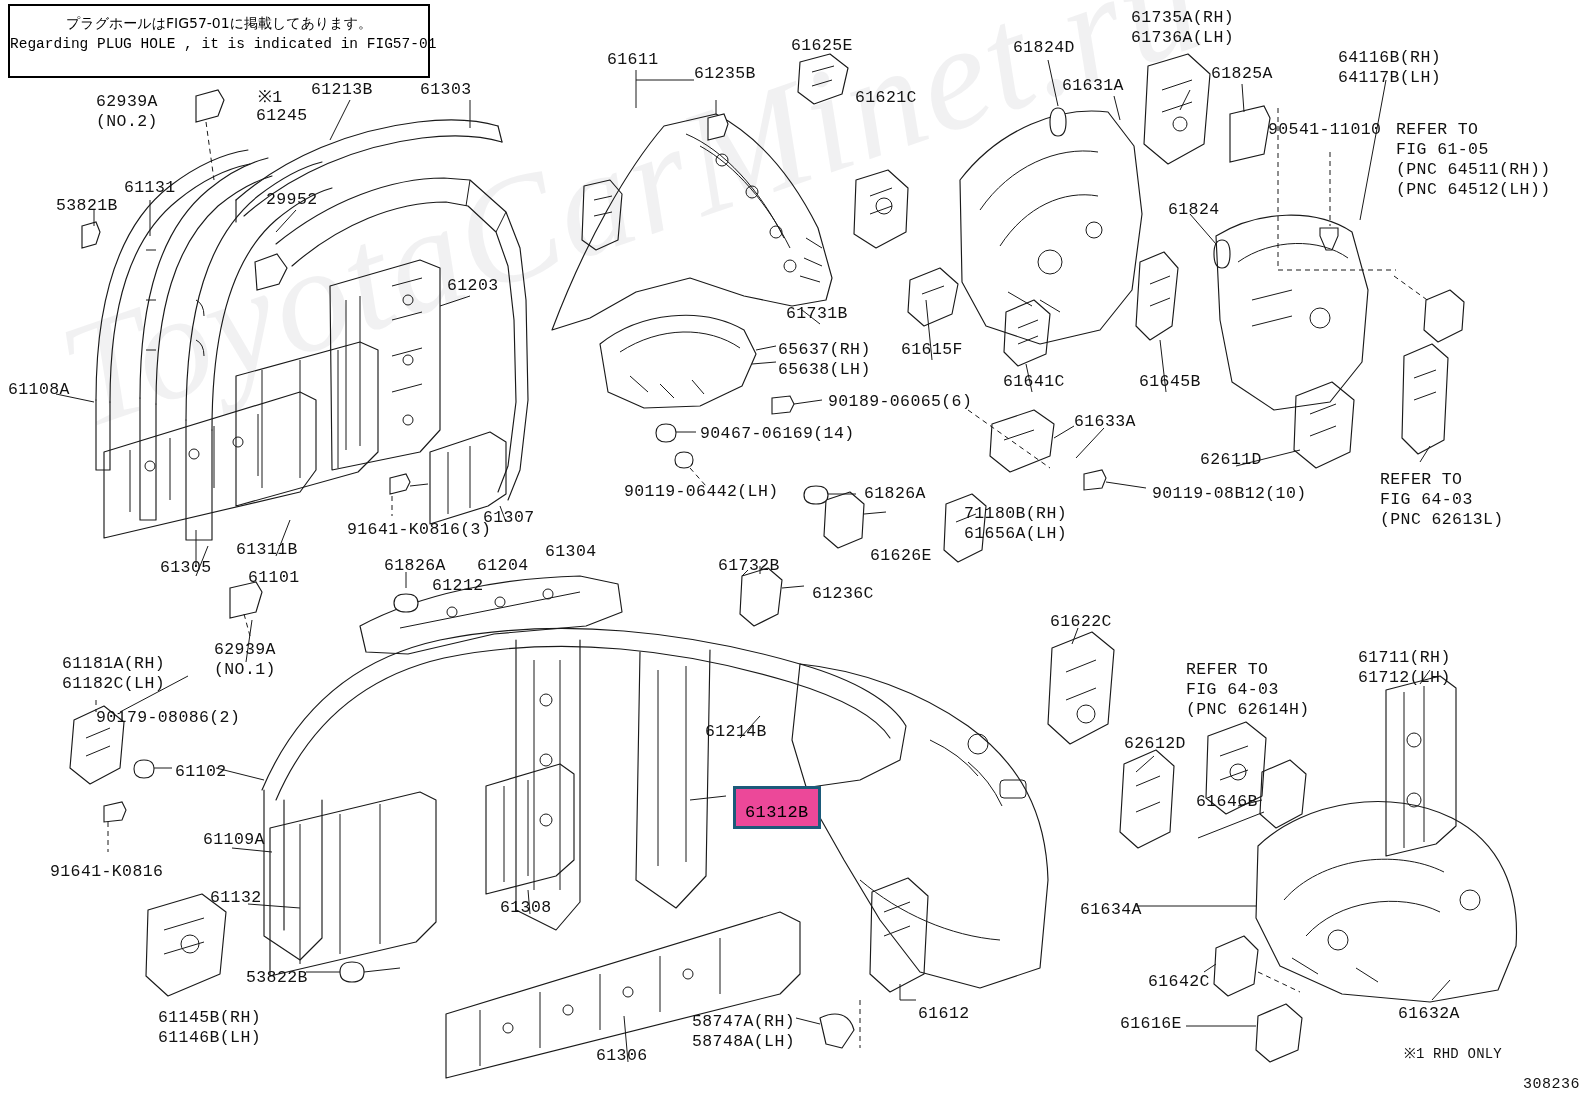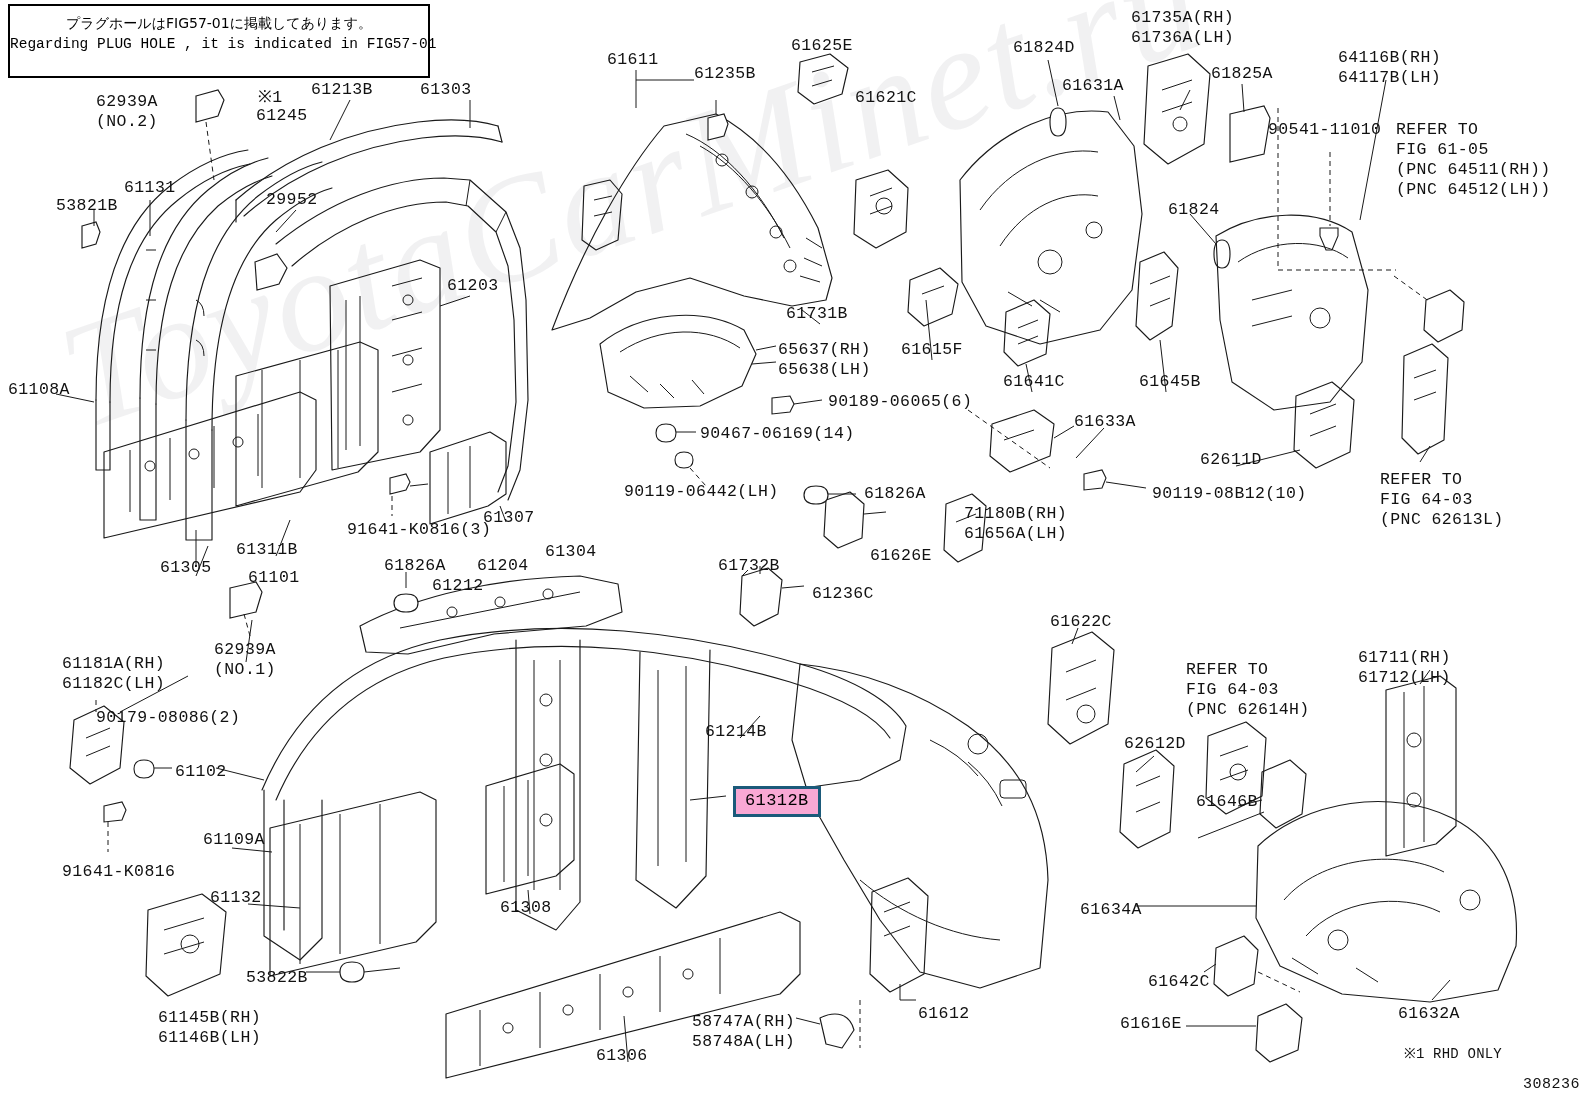--- a/index.html
+++ b/index.html
@@ -57,22 +57,22 @@
     font-size: 16.5px;
     line-height: 20px;
     color: #111;
     white-space: pre;
     letter-spacing: 0.4px;
   }
   .lbl.small { font-size: 14px; letter-spacing: .2px; }
   
   .lbl.hl {
     border: 3px solid #1b5a7a;
-    background: #f9a8d4;
-    padding: 2px 9px 3px 9px;
+    background: #ec4899;
+    padding: 14px 9px 3px 9px;
     font-size: 17px;
     color: #000;
   }
   
   .sheet-id {
     position: absolute;
     right: 12px;
     bottom: 6px;
     font-size: 15px;
     color: #111;
@@ -490,21 +490,21 @@
       <div class="lbl" style="left: 175px; top: 762px;">61102</div>
       <div class="lbl" style="left: 705px; top: 722px;">61214B</div>
       <div class="lbl" style="left: 1186px; top: 660px;">REFER TO
 FIG 64-03
 (PNC 62614H)</div>
       <div class="lbl" style="left: 1358px; top: 648px;">61711(RH)
 61712(LH)</div>
       <div class="lbl" style="left: 1124px; top: 734px;">62612D</div>
       <div class="lbl hl" style="left: 733px; top: 786px;">61312B</div>
       <div class="lbl" style="left: 203px; top: 830px;">61109A</div>
-      <div class="lbl" style="left: 62px; top: 862px;">91641-K0816</div>
+      <div class="lbl" style="left: 50px; top: 862px;">91641-K0816</div>
       <div class="lbl" style="left: 210px; top: 888px;">61132</div>
       <div class="lbl" style="left: 500px; top: 898px;">61308</div>
       <div class="lbl" style="left: 1172px; top: 792px; margin-left: 24px;">61646B</div>
       <div class="lbl" style="left: 1080px; top: 900px;">61634A</div>
       <div class="lbl" style="left: 246px; top: 968px;">53822B</div>
       <div class="lbl" style="left: 158px; top: 1008px;">61145B(RH)
 61146B(LH)</div>
       <div class="lbl" style="left: 1148px; top: 972px;">61642C</div>
       <div class="lbl" style="left: 1398px; top: 1004px;">61632A</div>
       <div class="lbl" style="left: 1120px; top: 1014px;">61616E</div>

